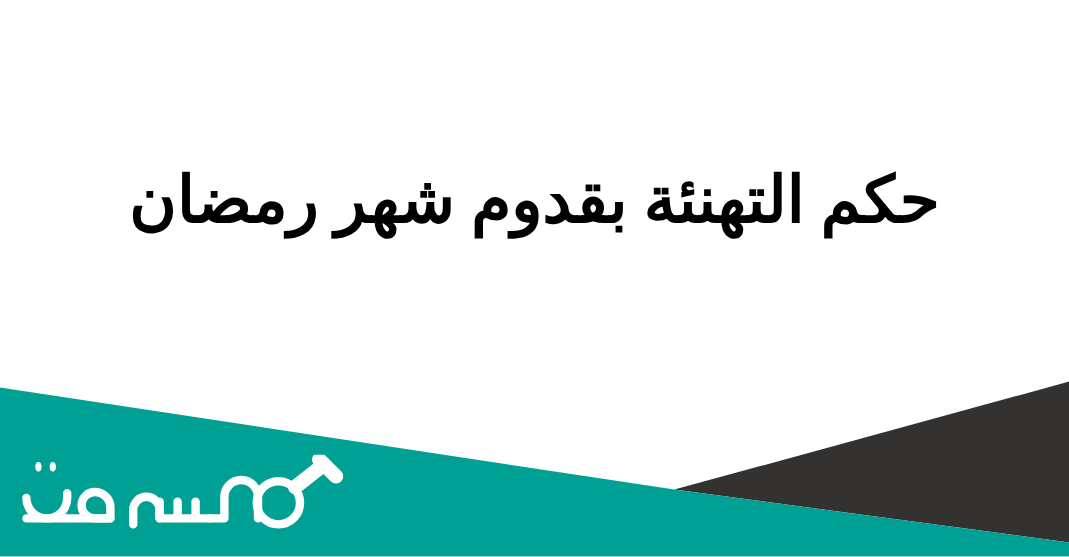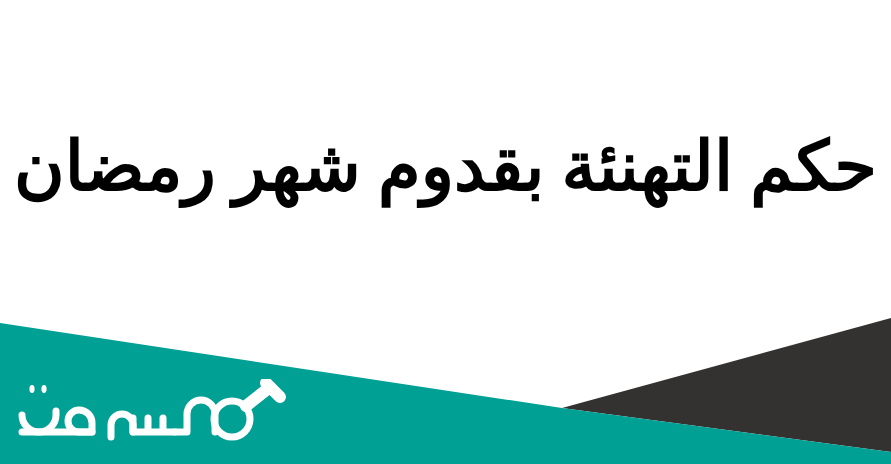--- a/index.html
+++ b/index.html
@@ -35,21 +35,21 @@
     justify-content: center;
   }
 
   .title-text {
     direction: rtl;
     unicode-bidi: isolate;
     text-align: center;
     color: #000000;
     font-family: "Liberation Serif", "DejaVu Serif", serif;
     font-weight: bold;
-    font-size: 69px;
+    font-size: 54px;
     line-height: 1.25;
     letter-spacing: 0;
     white-space: nowrap;
     margin-top: 15px;
   }
 
   
   .band {
     position: absolute;
     left: 0;

